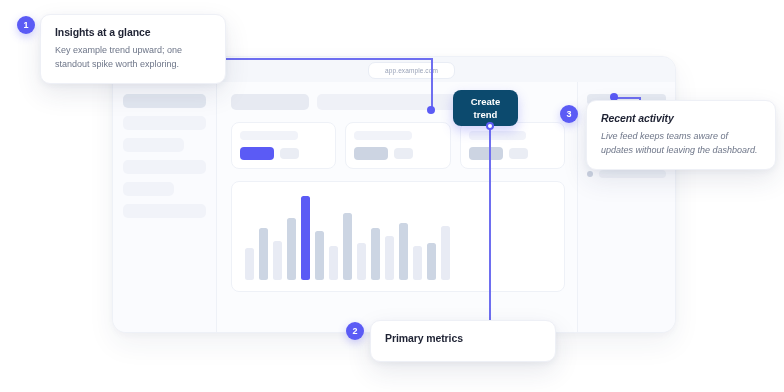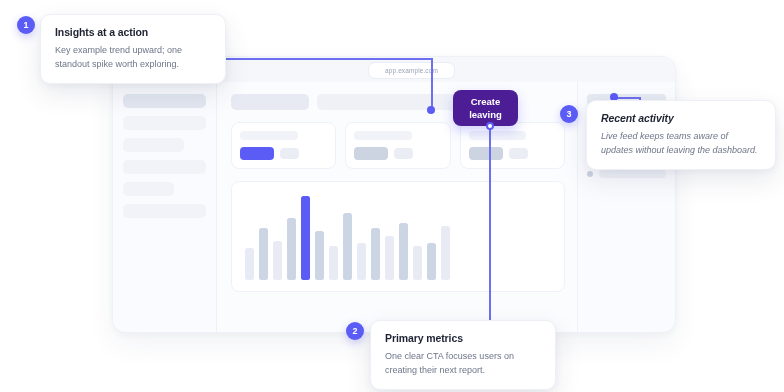--- a/index.html
+++ b/index.html
@@ -225,21 +225,21 @@
     background: #eef1f7;
   }
 
   
   .cta {
     position: absolute;
     left: 453px;
     top: 90px;
     width: 65px;
     height: 36px;
-    background: #4c1d95;
+    background: #0c4a6e;
     border-radius: 8px;
     color: #ffffff;
     font-size: 9.5px;
     font-weight: bold;
     line-height: 13px;
     text-align: center;
     display: flex;
     align-items: center;
     justify-content: center;
     box-shadow: 0 5px 12px rgba(91, 91, 245, 0.28);
@@ -429,33 +429,32 @@
   <div class="conn conn-v" style="left:489px; top:126px; height:196px;"></div>
   <div class="node hollow" style="left:486px; top:122px;"></div>
 
   <div class="conn conn-h" style="left:614px; top:97px;  width:27px;"></div>
   <div class="conn conn-v" style="left:639px; top:97px;  height:14px;"></div>
   <div class="node" style="left:610px; top:93px;"></div>
 
   <div class="cta">
     <div>
       <span>Create</span>
-      <span>leaving</span>
+      <span>trend</span>
     </div>
   </div>
 
   <div class="tip" id="tip1">
-    <div class="tip-title">Insights at a action</div>
+    <div class="tip-title">Insights at a glance</div>
     <div class="tip-body">Key example trend upward; one standout spike worth exploring.</div>
   </div>
   <div class="badge" id="badge1">1</div>
 
   <div class="tip" id="tip2">
     <div class="tip-title">Primary metrics</div>
-    <div class="tip-body">One clear CTA focuses users on creating their next report.</div>
   </div>
   <div class="badge" id="badge2">2</div>
 
   <div class="tip" id="tip3">
     <div class="tip-title">Recent activity</div>
     <div class="tip-body">Live feed keeps teams aware of updates without leaving the dashboard.</div>
   </div>
   <div class="badge" id="badge3">3</div>
 
 </div>

